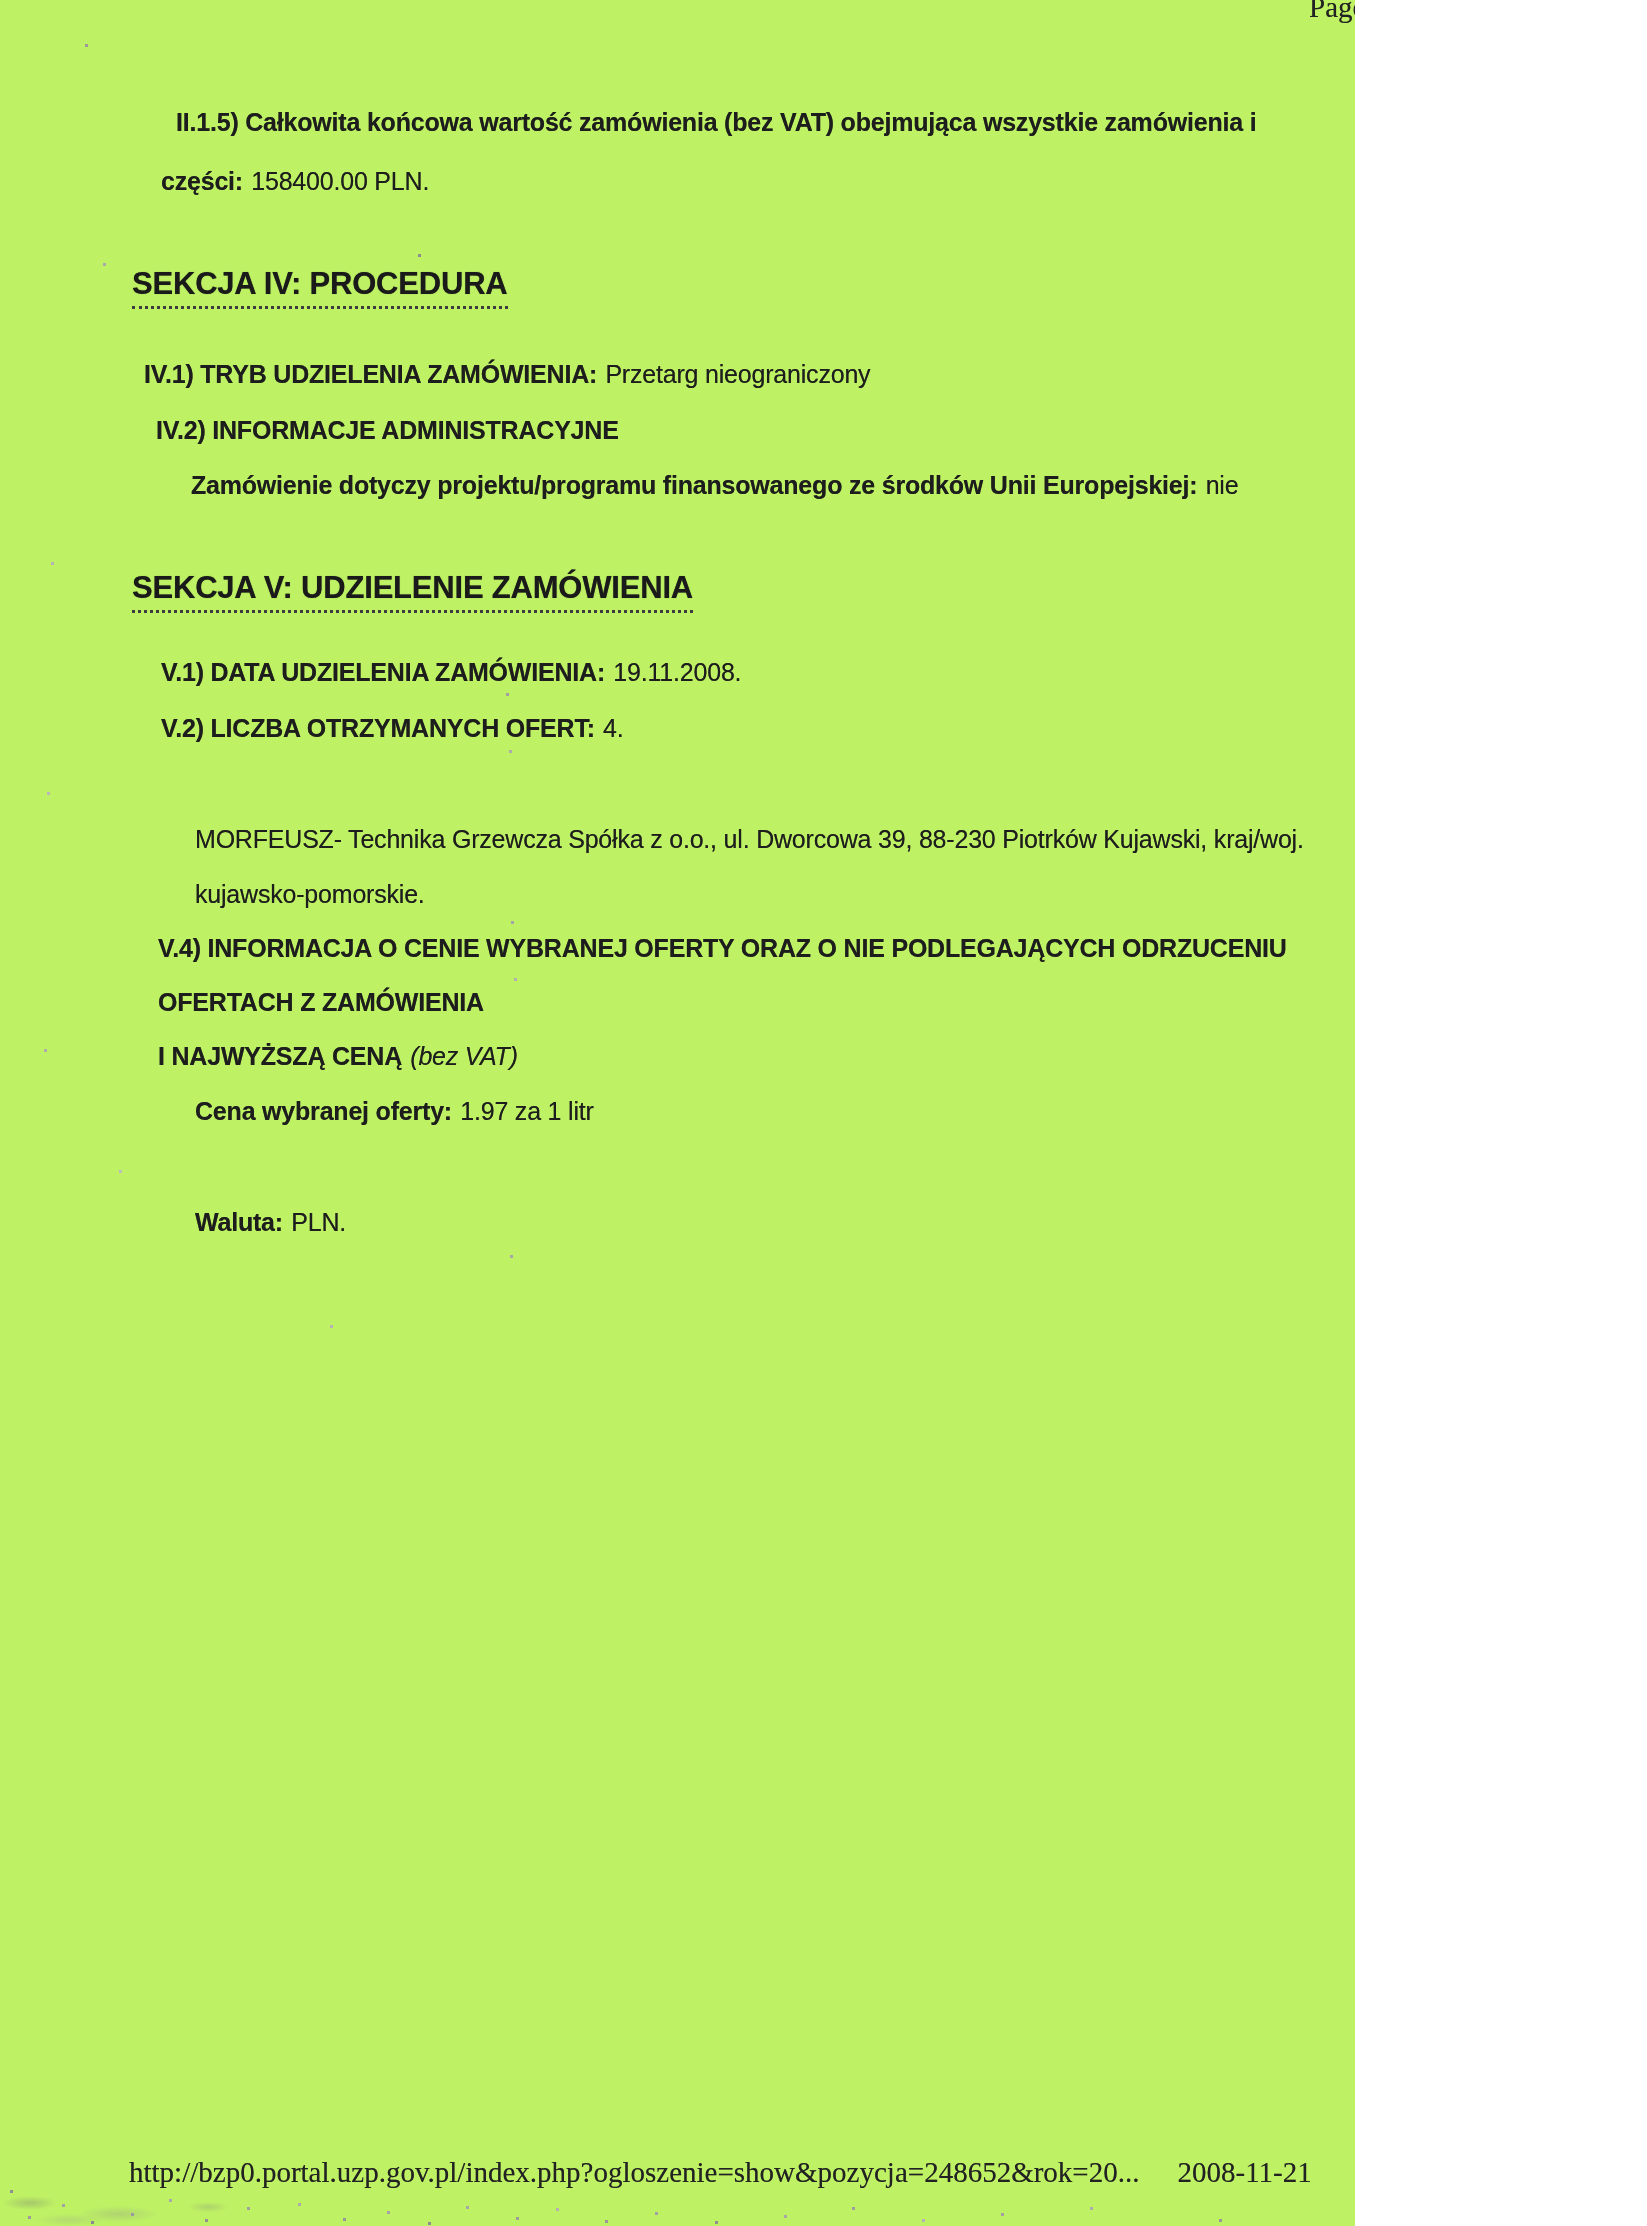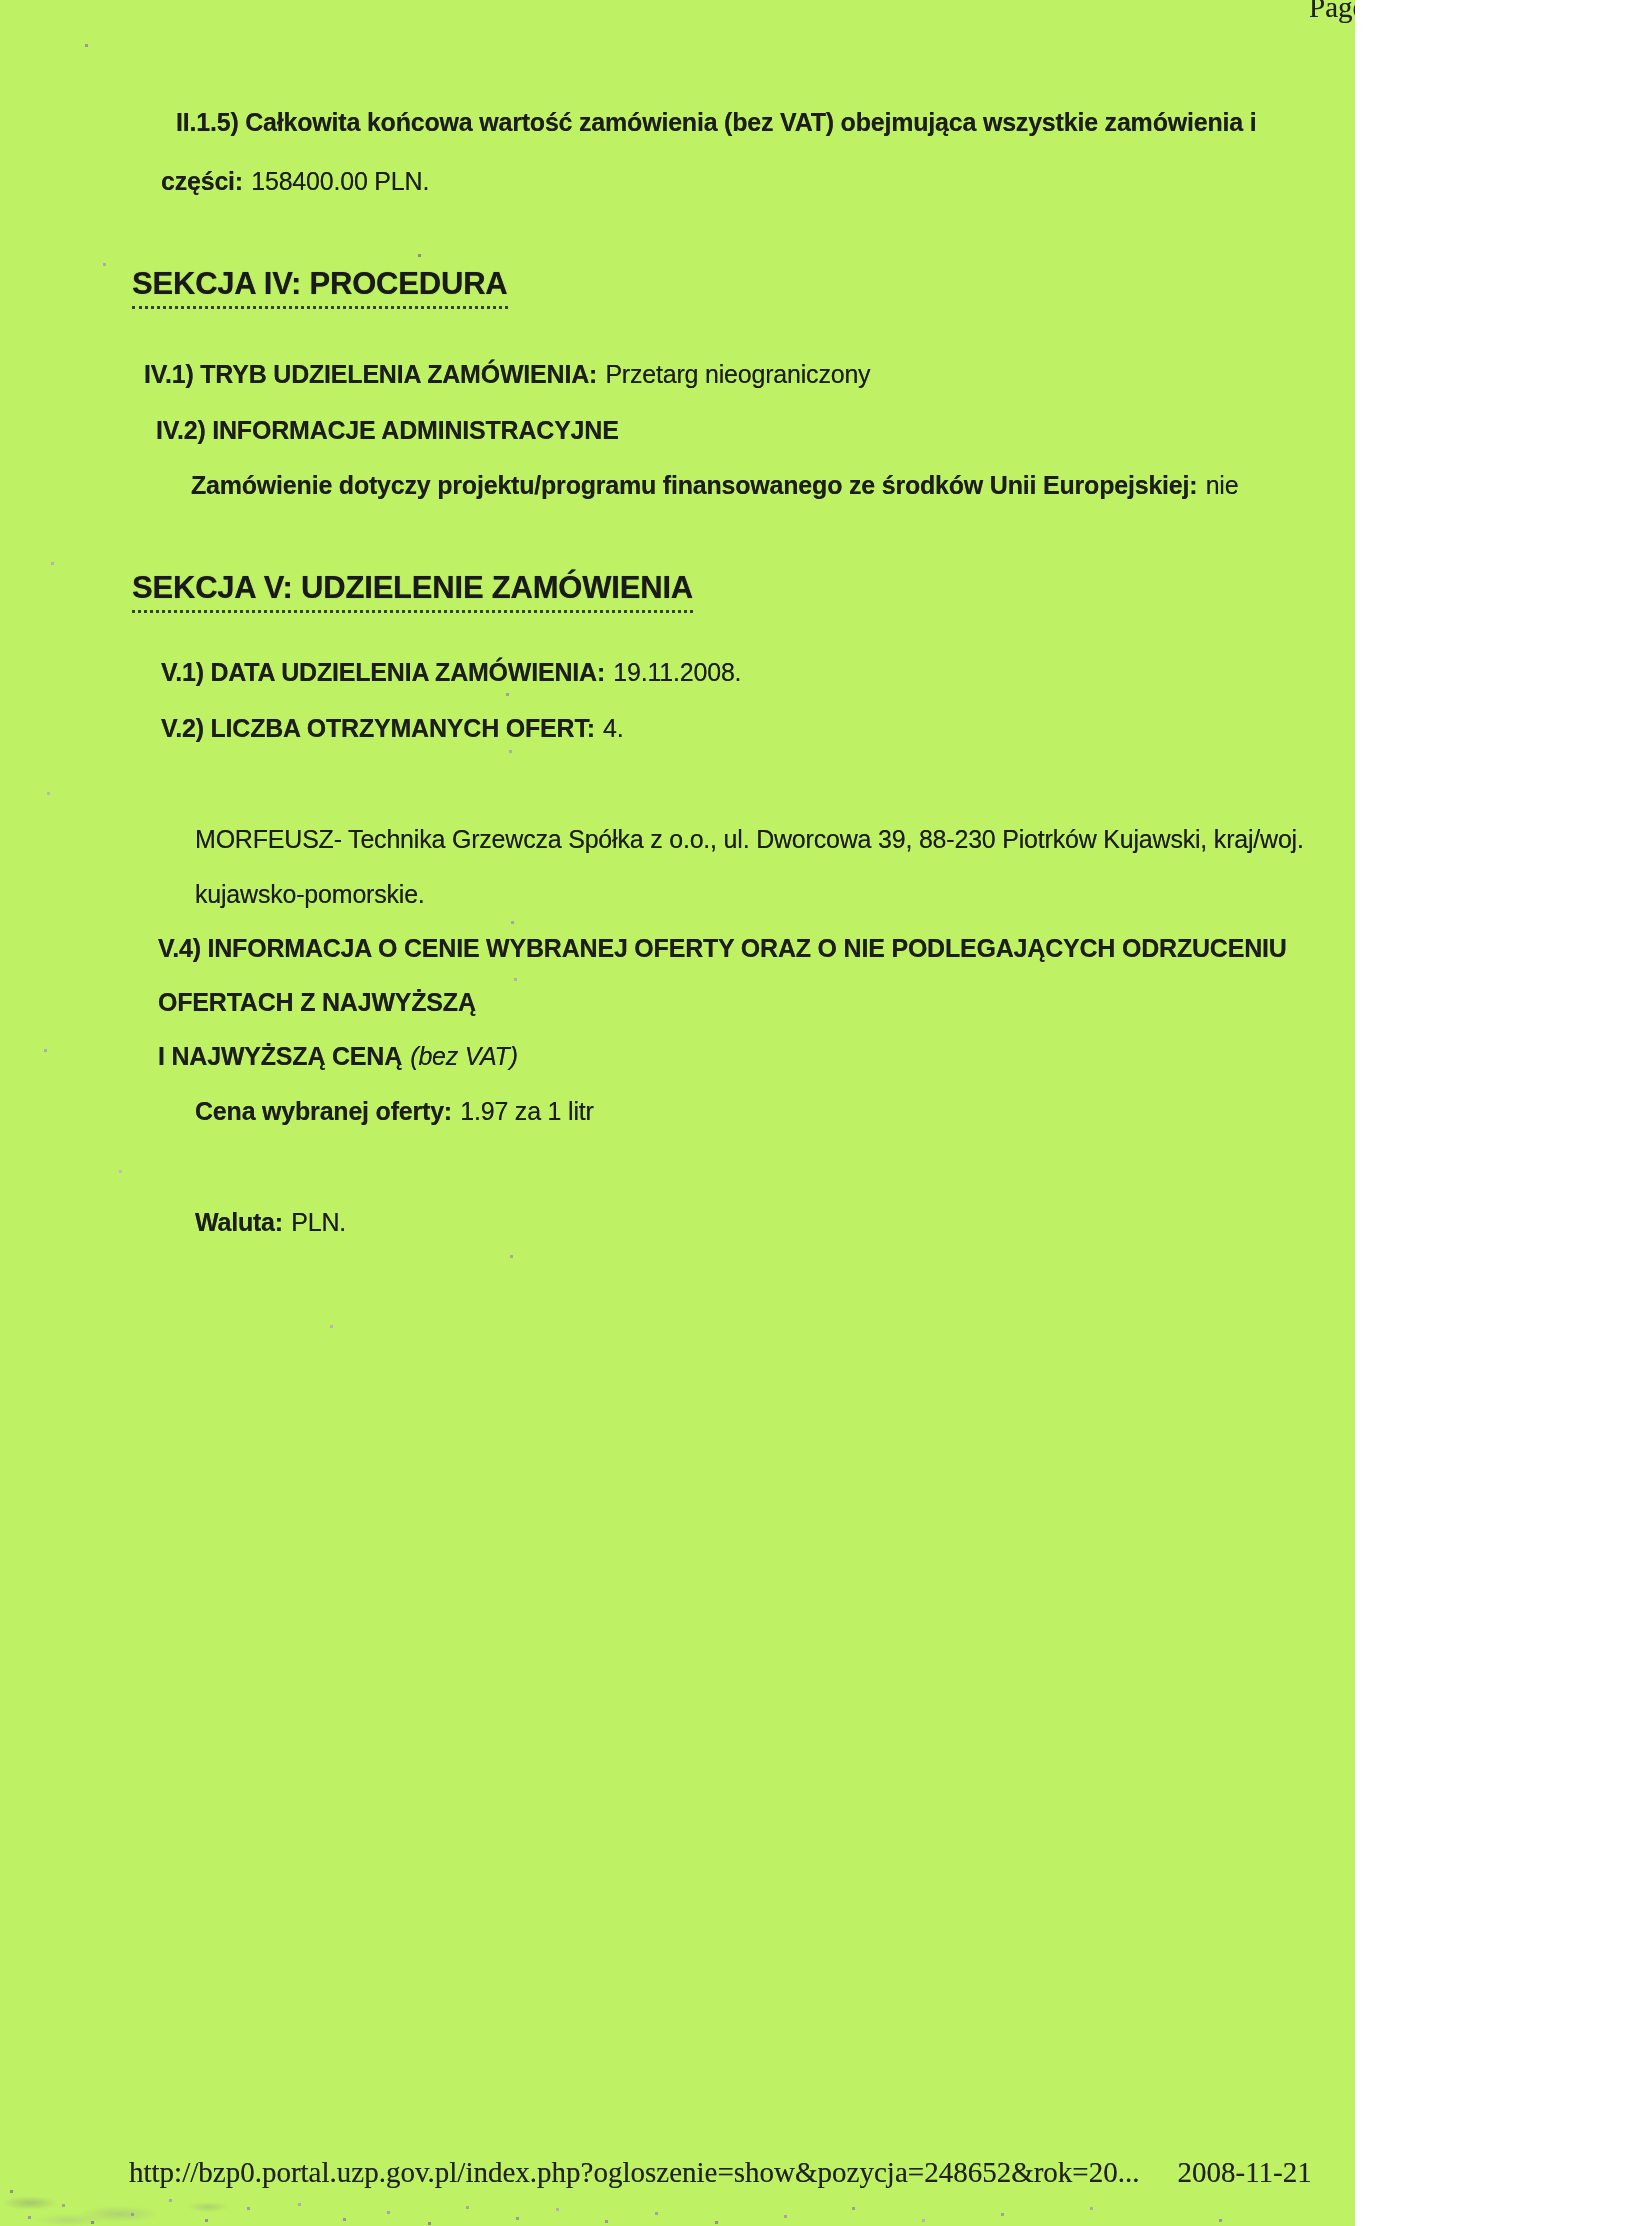--- a/index.html
+++ b/index.html
@@ -117,21 +117,21 @@
   <div class="line" style="top:824px; left:195px;">
     <span class="r">MORFEUSZ- Technika Grzewcza Spółka z o.o., ul. Dworcowa 39, 88-230 Piotrków Kujawski, kraj/woj.</span>
   </div>
   <div class="line" style="top:879px; left:195px;">
     <span class="r">kujawsko-pomorskie.</span>
   </div>
   <div class="line" style="top:933px; left:158px;">
     <span class="b">V.4) INFORMACJA O CENIE WYBRANEJ OFERTY ORAZ O NIE PODLEGAJĄCYCH ODRZUCENIU</span>
   </div>
   <div class="line" style="top:987px; left:158px;">
-    <span class="b">OFERTACH Z NAJWYŻSZĄ</span>
+    <span class="b">OFERTACH Z ZAMÓWIENIA</span>
   </div>
   <div class="line" style="top:1041px; left:158px;">
     <span class="b">I NAJWYŻSZĄ CENĄ</span><span class="i sp">(bez VAT)</span>
   </div>
   <div class="line" style="top:1096px; left:195px;">
     <span class="b">Cena wybranej oferty:</span><span class="r sp">1.97 za 1 litr</span>
   </div>
   <div class="line" style="top:1207px; left:195px;">
     <span class="b">Waluta:</span><span class="r sp">PLN.</span>
   </div>

